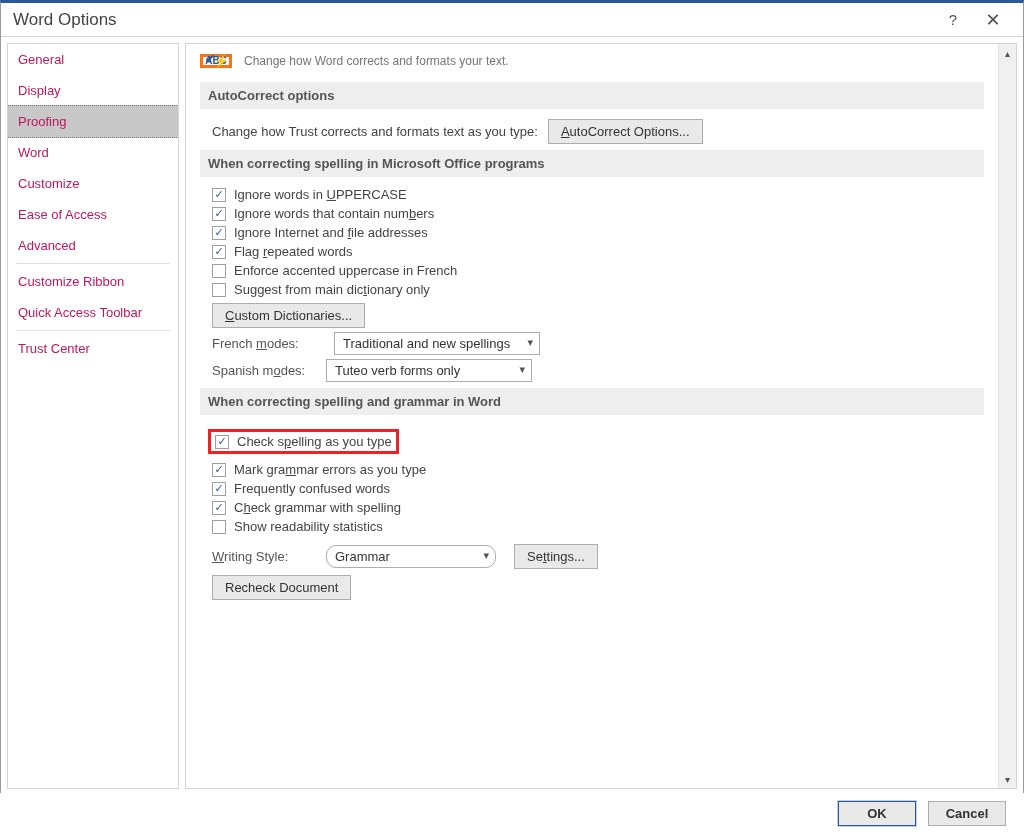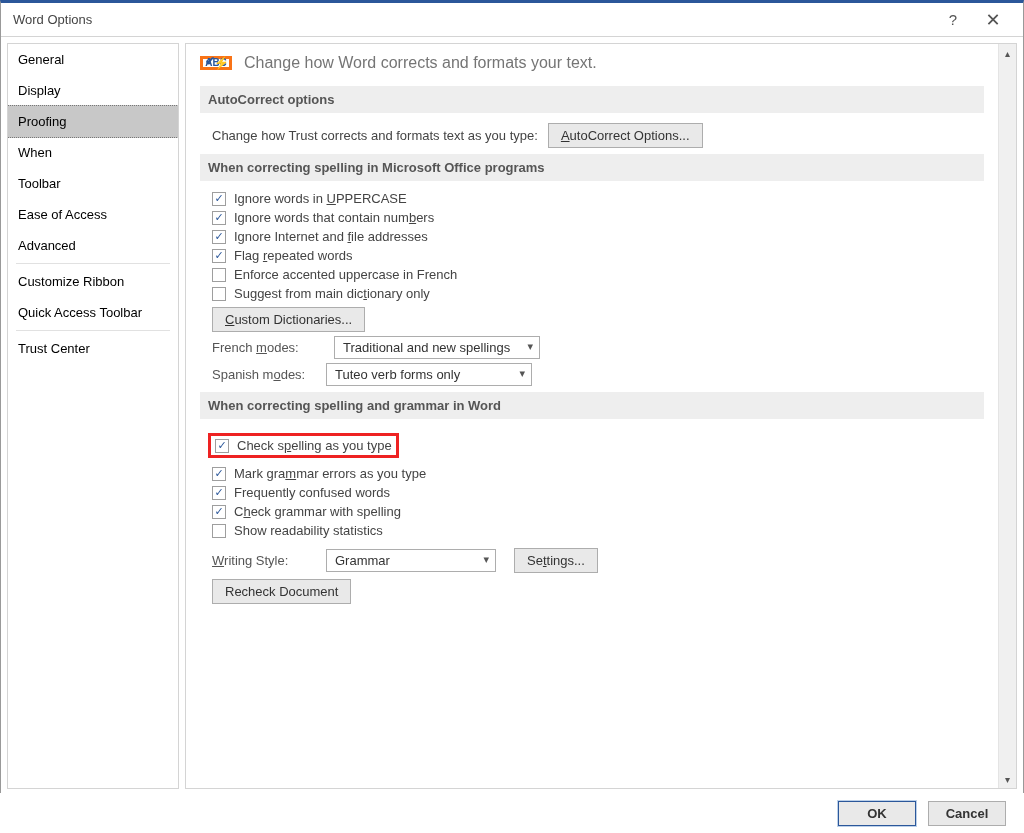--- a/index.html
+++ b/index.html
@@ -18,21 +18,21 @@
   
   .titlebar {
     display: flex;
     align-items: center;
     height: 34px;
     padding: 0 10px;
     border-bottom: 1px solid #d4d4d4;
   }
   .titlebar .title {
     flex: 1;
-    font-size: 13px;
+    font-size: 17px;
     color: #444;
     padding-left: 2px;
   }
   .titlebar .ctl {
     width: 40px;
     text-align: center;
     font-size: 15px;
     color: #555;
     cursor: pointer;
   }
@@ -45,21 +45,21 @@
   .sidebar {
     width: 172px;
     border: 1px solid #d4d4d4;
     margin: 6px 4px 6px 6px;
     background: #fff;
     overflow: hidden;
   }
   .sidebar .item {
     padding: 8px 10px;
     cursor: pointer;
-    color: #000000;
+    color: #be185d;
   }
   .sidebar .item.selected {
     background: #c8c8c8;
     border: 1px dotted #777;
     margin: -1px;
     position: relative;
   }
   .sidebar .sep {
     height: 1px;
     background: #e1e1e1;
@@ -119,21 +119,21 @@
     font-size: 12px;
     position: absolute;
     bottom: 0; left: 2px;
   }
   .abc-icon .bolt {
     position: absolute;
     bottom: -2px; right: 0px;
     color: #f5a623; font-size: 12px;
   }
   .page-head .heading {
-    font-size: 16px;
+    font-size: 12px;
     color: #757575;
   }
   
   .section-head {
     background: #eeeeee;
     font-weight: 700;
     color: #555;
     padding: 6px 8px;
     margin: 6px 0 10px 0;
   }
@@ -228,22 +228,22 @@
   <div class="ctl">?</div>
   <div class="ctl close">✕</div>
 </div>
 
 <div class="main">
 
   <div class="sidebar">
     <div class="item">General</div>
     <div class="item">Display</div>
     <div class="item selected">Proofing</div>
-    <div class="item">When</div>
-    <div class="item">Toolbar</div>
+    <div class="item">Word</div>
+    <div class="item">Customize</div>
     <div class="item">Ease of Access</div>
     <div class="item">Advanced</div>
     <div class="sep"></div>
     <div class="item">Customize Ribbon</div>
     <div class="item">Quick Access Toolbar</div>
     <div class="sep"></div>
     <div class="item">Trust Center</div>
   </div>
 
   <div class="content-wrap">
@@ -327,21 +327,21 @@
         <span class="box">✓</span>
         <span class="txt">C<u>h</u>eck grammar with spelling</span>
       </div>
       <div class="chk">
         <span class="box"></span>
         <span class="txt">Show readability statistics</span>
       </div>
 
       <div class="label-row" style="margin-top:10px;">
         <span class="lbl"><u>W</u>riting Style:</span>
-        <span class="select" style="min-width:170px;">Grammar</span>
+        <span class="select" style="min-width:170px;border-radius:10px;">Grammar</span>
         <button class="btn">Se<u>t</u>tings...</button>
       </div>
       <div class="row" style="margin-top:6px;">
         <button class="btn">Recheck Document</button>
       </div>
 
     </div>
 
     <div class="vscroll">
       <div class="arrow">▴</div>

